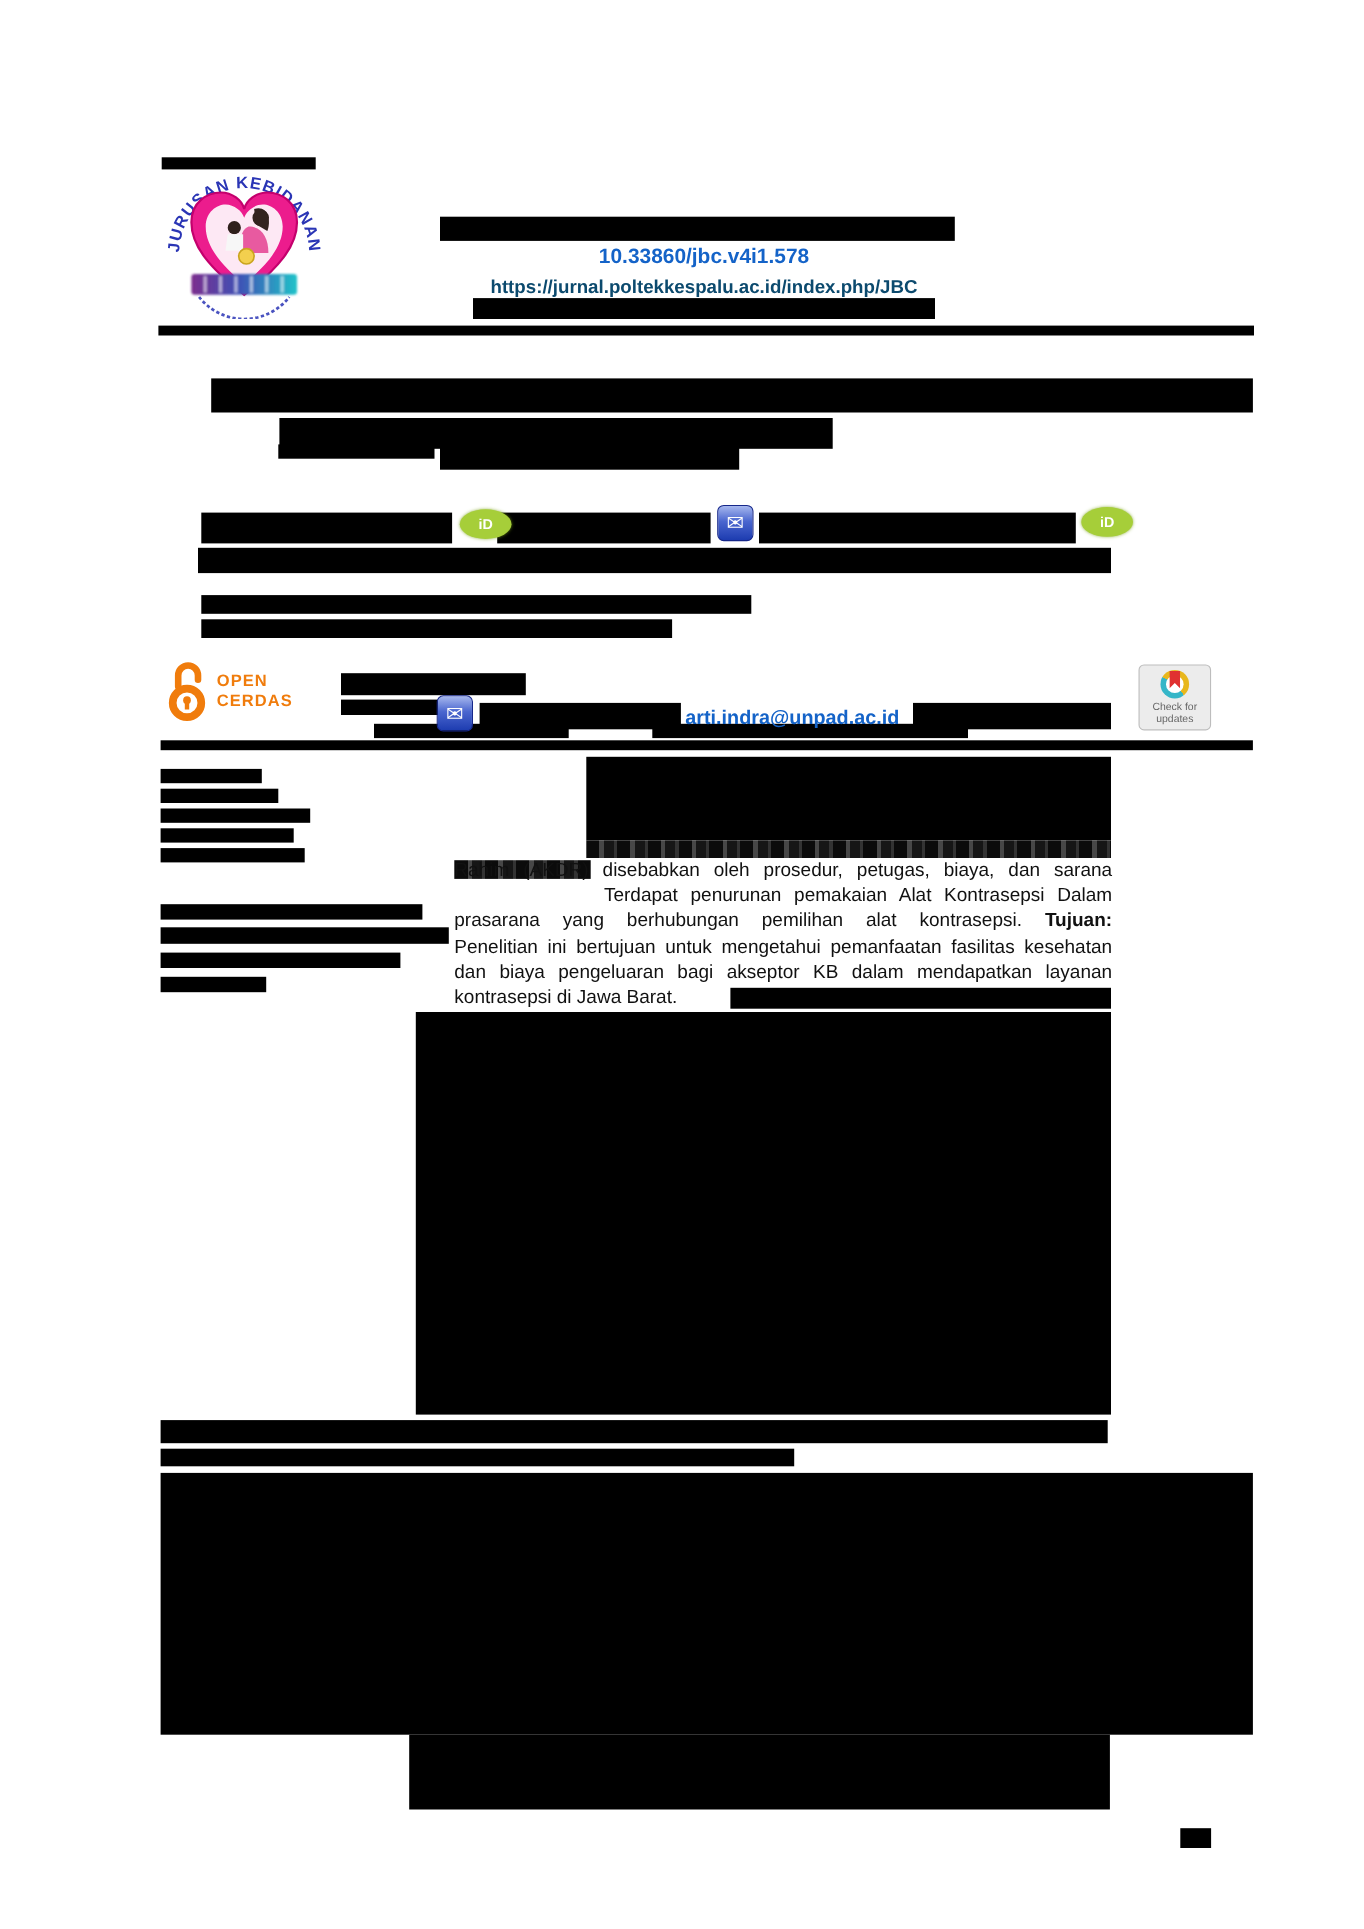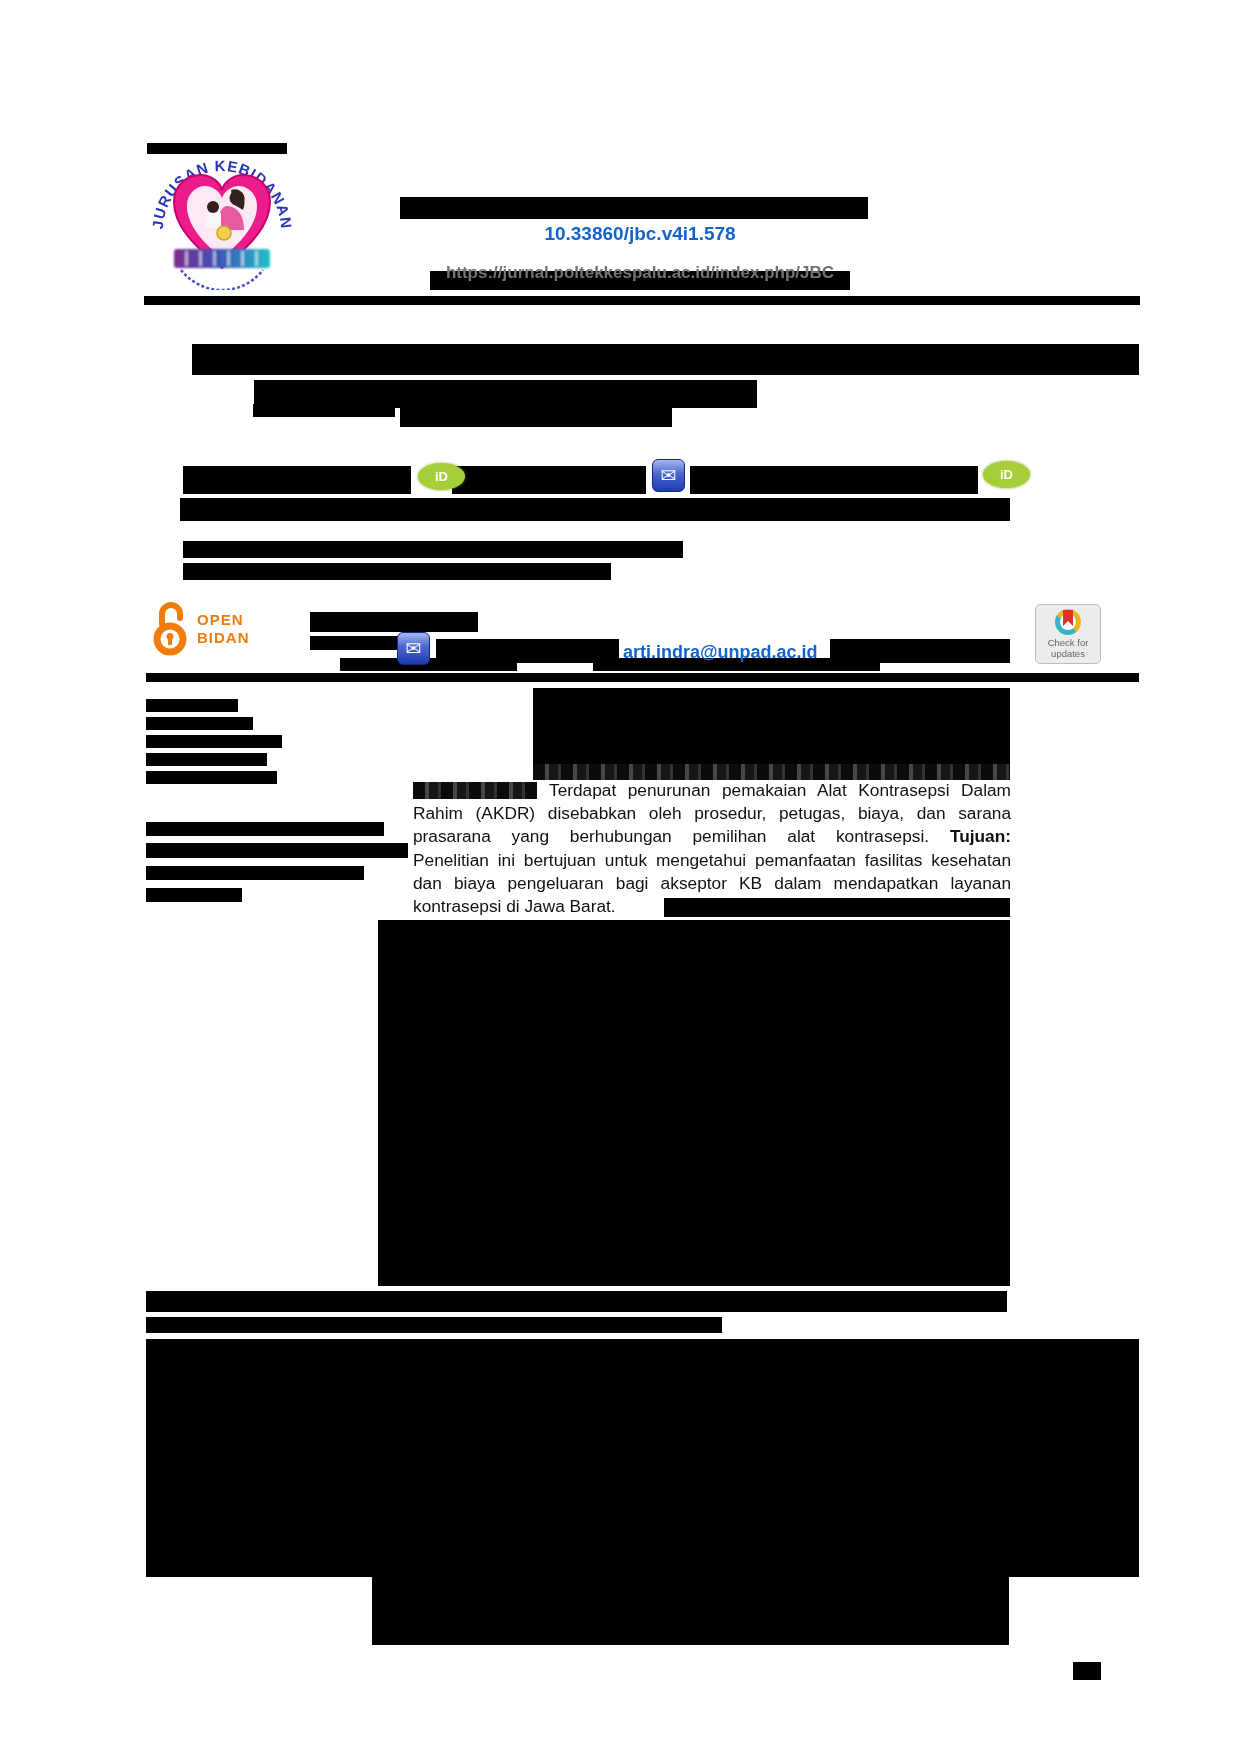--- a/index.html
+++ b/index.html
@@ -5,21 +5,21 @@
   html,body{margin:0;padding:0;background:#888;}
   .page{position:relative;width:1240px;height:1754px;margin:0 auto;background:#ffffff;
         font-family:"Liberation Sans",sans-serif;overflow:hidden;}
   .abs{position:absolute;}
   
   .redaction{position:absolute;background:#000;}
   .redaction.ghost{background:repeating-linear-gradient(90deg,#0b0b0b 0 12px,#474747 12px 16px,#161616 16px 25px,#333 25px 28px);}
   
   .hdr-center{position:absolute;left:340px;top:222px;width:600px;text-align:center;}
   .doi-link{display:block;color:#1463c8;font-weight:bold;font-size:19px;line-height:24px;text-decoration:none;}
-  .journal-url{display:block;color:#737373;font-weight:bold;font-size:17px;line-height:22px;margin-top:16px;text-decoration:none;}
+  .journal-url{display:block;color:#0c4a6e;font-weight:bold;font-size:17px;line-height:22px;margin-top:4px;text-decoration:none;}
   
   .orcid{position:absolute;width:47px;height:27px;border-radius:50%;background:#a6ce39;color:#fff;
          font-weight:bold;font-size:13px;display:flex;align-items:center;justify-content:center;
          box-shadow:0 0 3px rgba(120,160,20,.8);cursor:pointer;}
   .mailicon{position:absolute;width:31px;height:31px;border-radius:6px;
             background:linear-gradient(#a7b8ee 0%,#4a66cf 45%,#1d3cb0 100%);
             border:1px solid #16278a;color:#fff;display:flex;align-items:center;justify-content:center;
             font-size:19px;cursor:pointer;}
   
   .oa-text{position:absolute;left:197px;top:611px;color:#f07c0c;font-weight:bold;font-size:15px;
@@ -171,38 +171,38 @@
   <div class="abs" style="left:150px;top:600px;width:44px;height:58px;">
     <svg width="44" height="58" viewBox="0 0 44 58">
       <path d="M12 24 V 14 a 9 9 0 0 1 18 0 v 4" fill="none" stroke="#f07c0c" stroke-width="6" stroke-linecap="round"></path>
       <circle cx="20" cy="39" r="13" fill="none" stroke="#f07c0c" stroke-width="7"></circle>
       <circle cx="20" cy="36.5" r="3.5" fill="#f07c0c"></circle>
       <rect x="18" y="37" width="4" height="8" fill="#f07c0c"></rect>
     </svg>
   </div>
   <div class="oa-text">
     <span>OPEN</span>
-    <span>BIDAN</span>
+    <span>CERDAS</span>
   </div>
 
   <div class="mailicon" style="left:397px;top:632px;">✉</div>
   <a href="#" class="email-link">arti.indra@unpad.ac.id</a>
 
   <div class="check">
     <div class="ring">
       <div class="bm"></div>
     </div>
     <div class="txt">
       <div>Check for</div>
       <div>updates</div>
     </div>
   </div>
 
   <div class="abstract">
+    <div class="abs-line"><span>Rahim (AKDR) disebabkan oleh prosedur, petugas, biaya, dan sarana</span></div>
     <div class="abs-line lead-pad"><span>Terdapat penurunan pemakaian Alat Kontrasepsi Dalam</span></div>
-    <div class="abs-line"><span>Rahim (AKDR) disebabkan oleh prosedur, petugas, biaya, dan sarana</span></div>
     <div class="abs-line"><span>prasarana yang berhubungan pemilihan alat kontrasepsi.</span> <span class="bold">Tujuan:</span></div>
     <div class="abs-line"><span>Penelitian ini bertujuan untuk mengetahui pemanfaatan fasilitas kesehatan</span></div>
     <div class="abs-line"><span>dan biaya pengeluaran bagi akseptor KB dalam mendapatkan layanan</span></div>
     <div class="abs-line no-just"><span>kontrasepsi di Jawa Barat.</span></div>
   </div>
 
 </div>
 
 </body></html>

